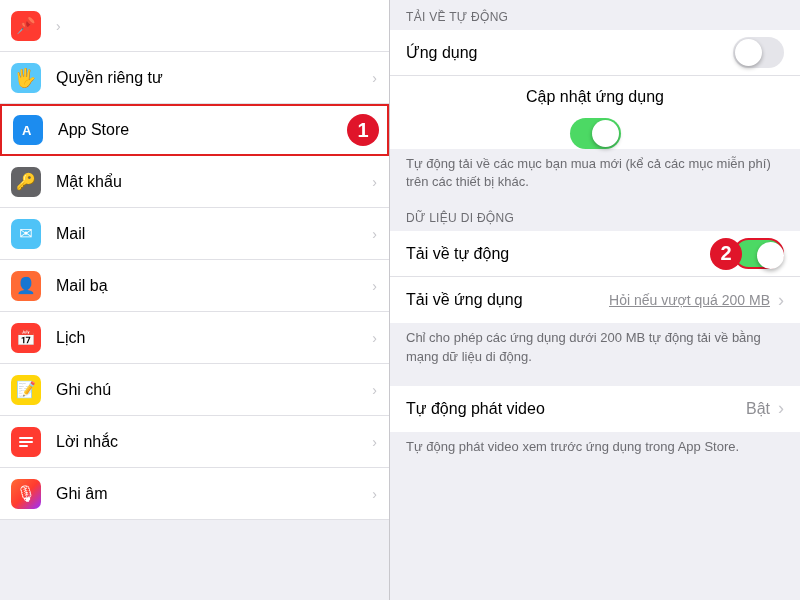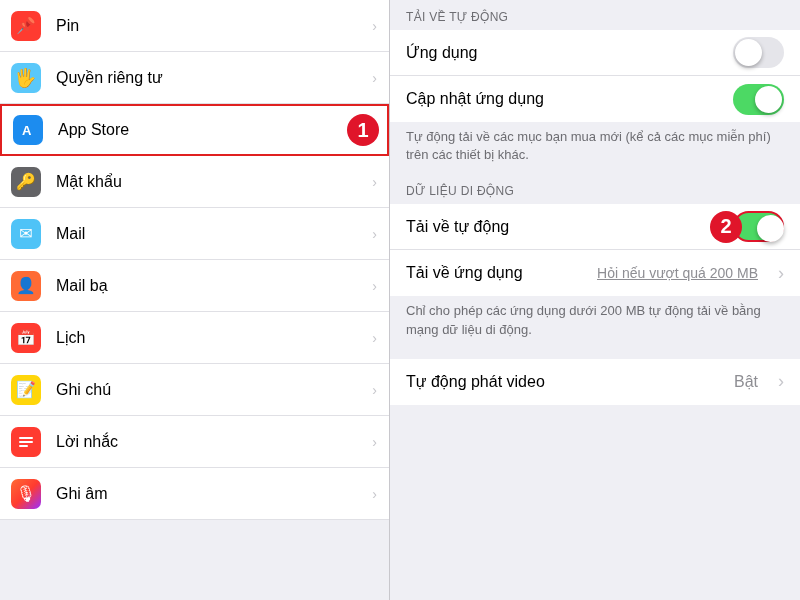--- a/index.html
+++ b/index.html
@@ -123,21 +123,20 @@
     }
 
     .right-item {
       display: flex;
       align-items: center;
       padding: 0 16px;
       min-height: 46px;
       background: #fff;
       border-bottom: 1px solid #e0e0e5;
       position: relative;
-      gap: 12px;
     }
 
     .right-item-label {
       font-size: 16px;
       color: #000;
       flex: 1;
       padding: 12px 0;
     }
 
     .right-item-sub {
@@ -216,21 +215,20 @@
 </head>
 <body>
 
 <div class="left-panel">
   <div class="settings-list">
 
     <div class="settings-item">
       <div class="icon-wrapper">
         <div class="icon-box icon-pin">📌</div>
       </div>
-      <span class="item-label">Pin</span>
       <span class="chevron">›</span>
     </div>
 
     <div class="settings-item">
       <div class="icon-wrapper">
         <div class="icon-box icon-privacy" style="font-size:18px;">🖐</div>
       </div>
       <span class="item-label">Quyền riêng tư</span>
       <span class="chevron">›</span>
     </div>
@@ -319,21 +317,21 @@
   <div class="section-header">TẢI VỀ TỰ ĐỘNG</div>
   <div class="settings-group">
 
     <div class="right-item">
       <span class="right-item-label">Ứng dụng</span>
       <div class="toggle off">
         <div class="toggle-knob"></div>
       </div>
     </div>
 
-    <div class="right-item" style="border-bottom: none;">
+    <div class="right-item" style="border-bottom: none; flex-direction: column;">
       <span class="right-item-label">Cập nhật ứng dụng</span>
       <div class="toggle on">
         <div class="toggle-knob"></div>
       </div>
     </div>
   </div>
   <div class="right-item-sub">Tự động tải về các mục bạn mua mới (kể cả các mục miễn phí) trên các thiết bị khác.</div>
 
   <div class="section-header">DỮ LIỆU DI ĐỘNG</div>
   <div class="settings-group">
@@ -355,14 +353,15 @@
   <div class="right-item-sub">Chỉ cho phép các ứng dụng dưới 200 MB tự động tải về bằng mạng dữ liệu di động.</div>
 
   <div class="spacer-group"></div>
   <div class="settings-group">
     <div class="right-item" style="border-bottom: none;">
       <span class="right-item-label">Tự động phát video</span>
       <span class="right-item-value">Bật</span>
       <span class="chevron" style="color:#c7c7cc; font-size:18px;">›</span>
     </div>
   </div>
+  <div class="right-item-sub">Tự động phát video xem trước ứng dụng trong App Store.</div>
 
 </div>
 
 </body></html>

